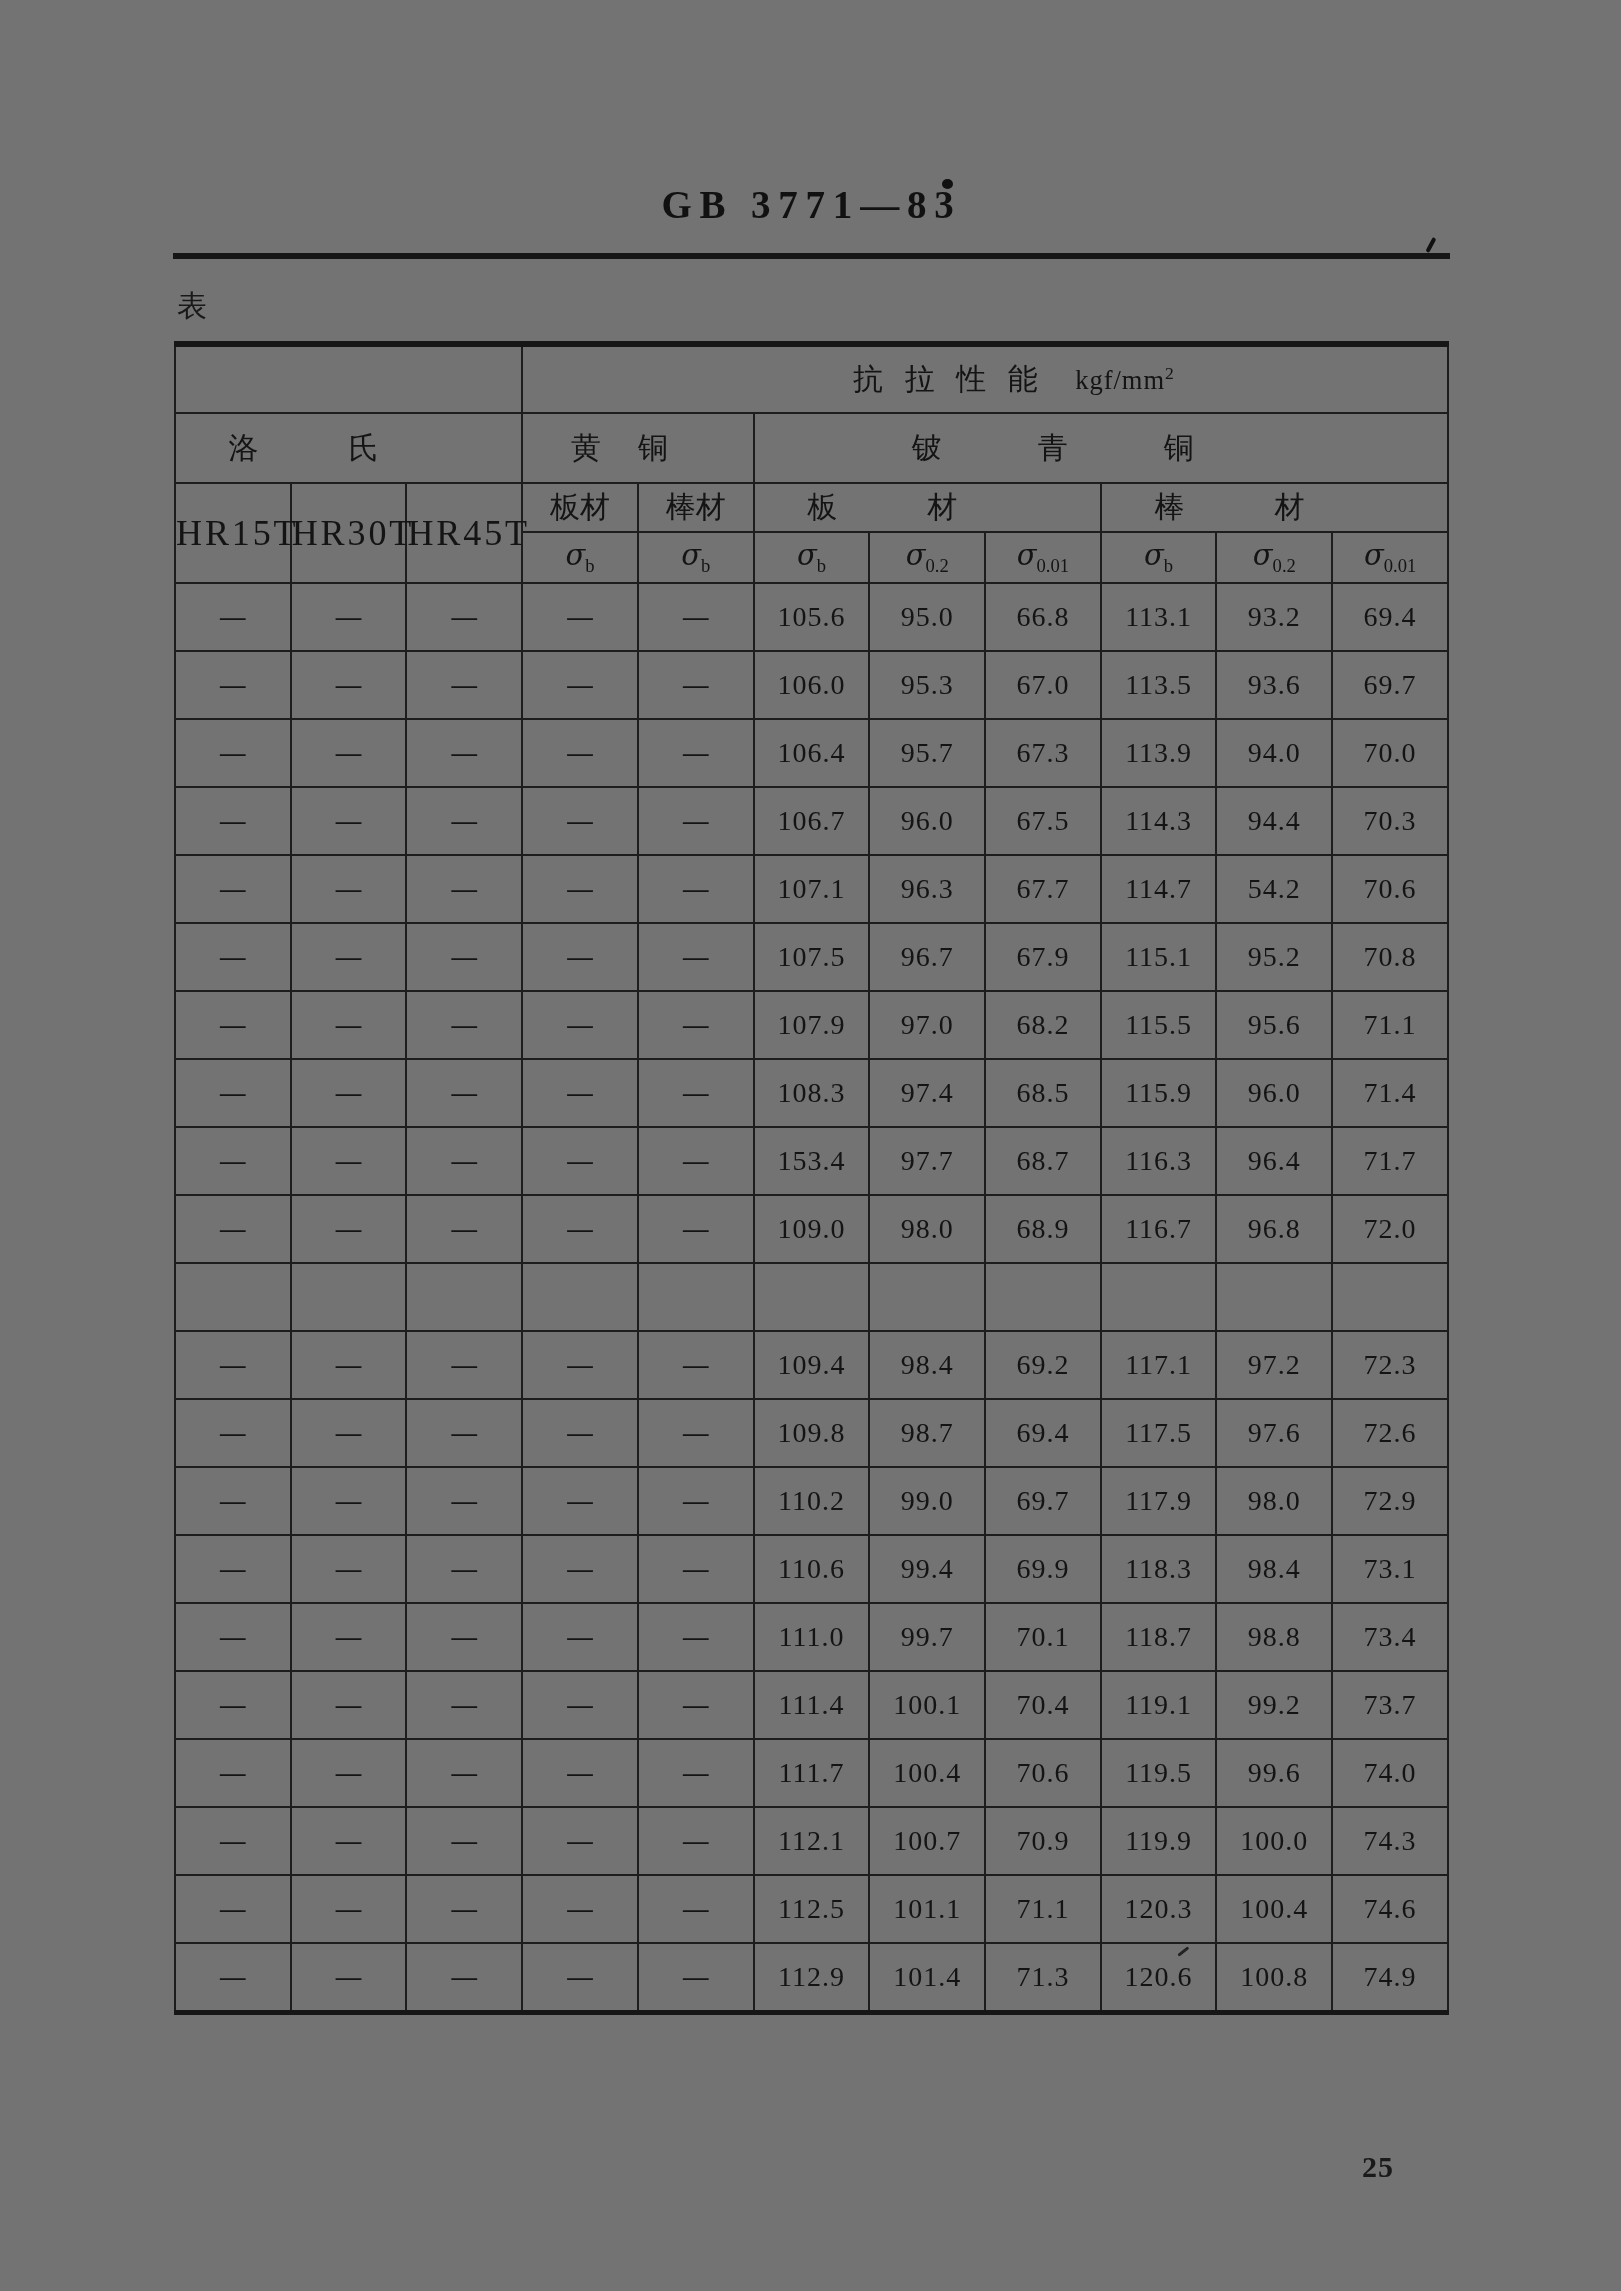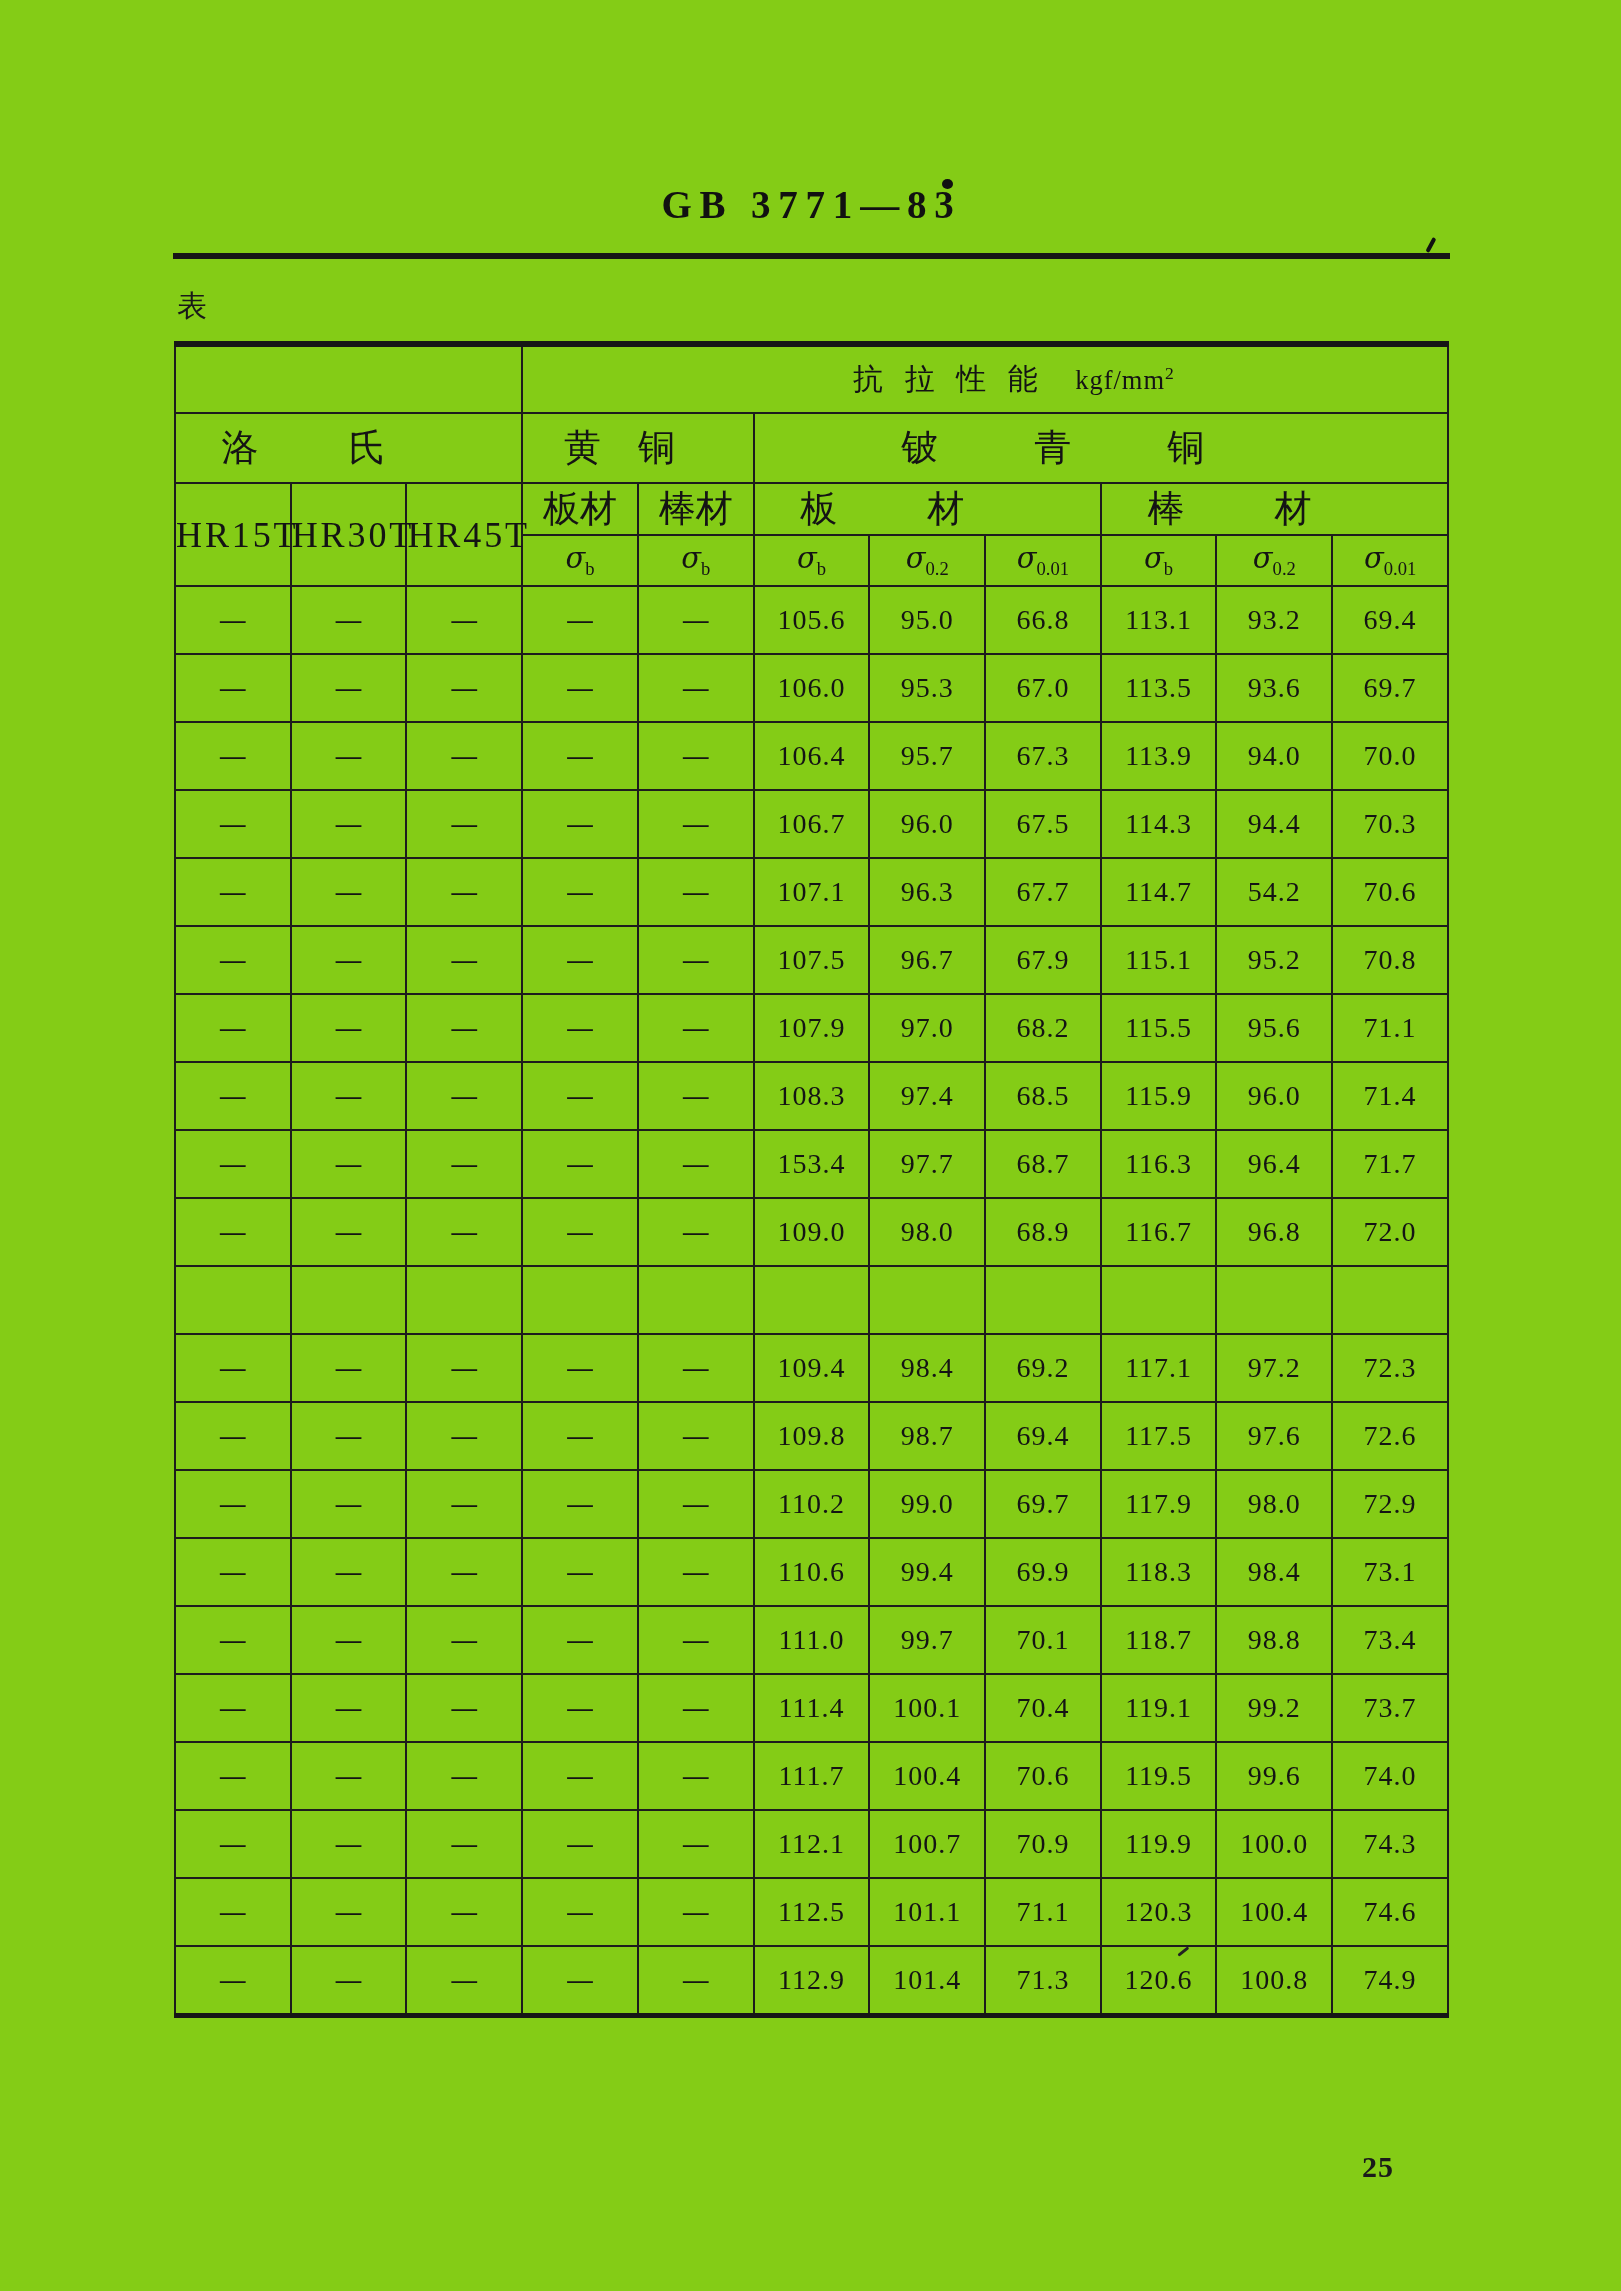--- a/index.html
+++ b/index.html
@@ -1,20 +1,20 @@
 <!DOCTYPE html>
 <html><head>
 <meta charset="utf-8">
 <style>
   html,body { margin:0; padding:0; background:#d9d9d6; }
   .page {
     position:relative;
     width:1621px; height:2292px;
     margin:0 auto;
-    background:#84cc16;
+    background:#737373;
     color:#141414;
     font-family:"Liberation Serif","DejaVu Serif",serif;
     overflow:hidden;
   }
   .doc-title {
     position:absolute; left:174px; top:182px; width:1275px;
     margin:0; text-align:center;
     font-size:39px; font-weight:bold; letter-spacing:7.8px;
     color:#111;
   }
@@ -62,21 +62,21 @@
     border-right:2px solid #1d1d1d;
     text-align:center; vertical-align:middle;
     font-weight:normal; color:#141414;
     padding:0; overflow:visible; white-space:nowrap;
   }
   tr.hrow-a > * { height:65px;padding-left:48px; }
   tr.hrow-b > * { height:68px; }
   tr.hrow-c > * { height:47px; }
   tr.hrow-d > * { height:49px; }
   tbody.rows td { height:66px; font-size:28px; letter-spacing:1px; }
-  .cn { font-size:37px; }
+  .cn { font-size:30px; }
   .tensile-title { font-size:30px; }
   .tensile-title .cn-spread { letter-spacing:21.6px; padding-left:9.8px; }
   .tensile-title .unit { font-size:26.5px; margin-left:15.7px; letter-spacing:1px; }
   .tensile-title .unit sup { font-size:17.6px; }
   .ls-rockwell { letter-spacing:90px; padding-left:90px; }
   .ls-brass    { letter-spacing:37px; padding-left:37px;border-radius:11px; }
   .ls-bronze   { letter-spacing:96px; padding-left:96px;margin-left:8px; }
   .ls-mat      { letter-spacing:90px; padding-left:90px; }
   .hrt { font-size:36px; letter-spacing:2.9px; }
   .sig { font-size:29px; }

